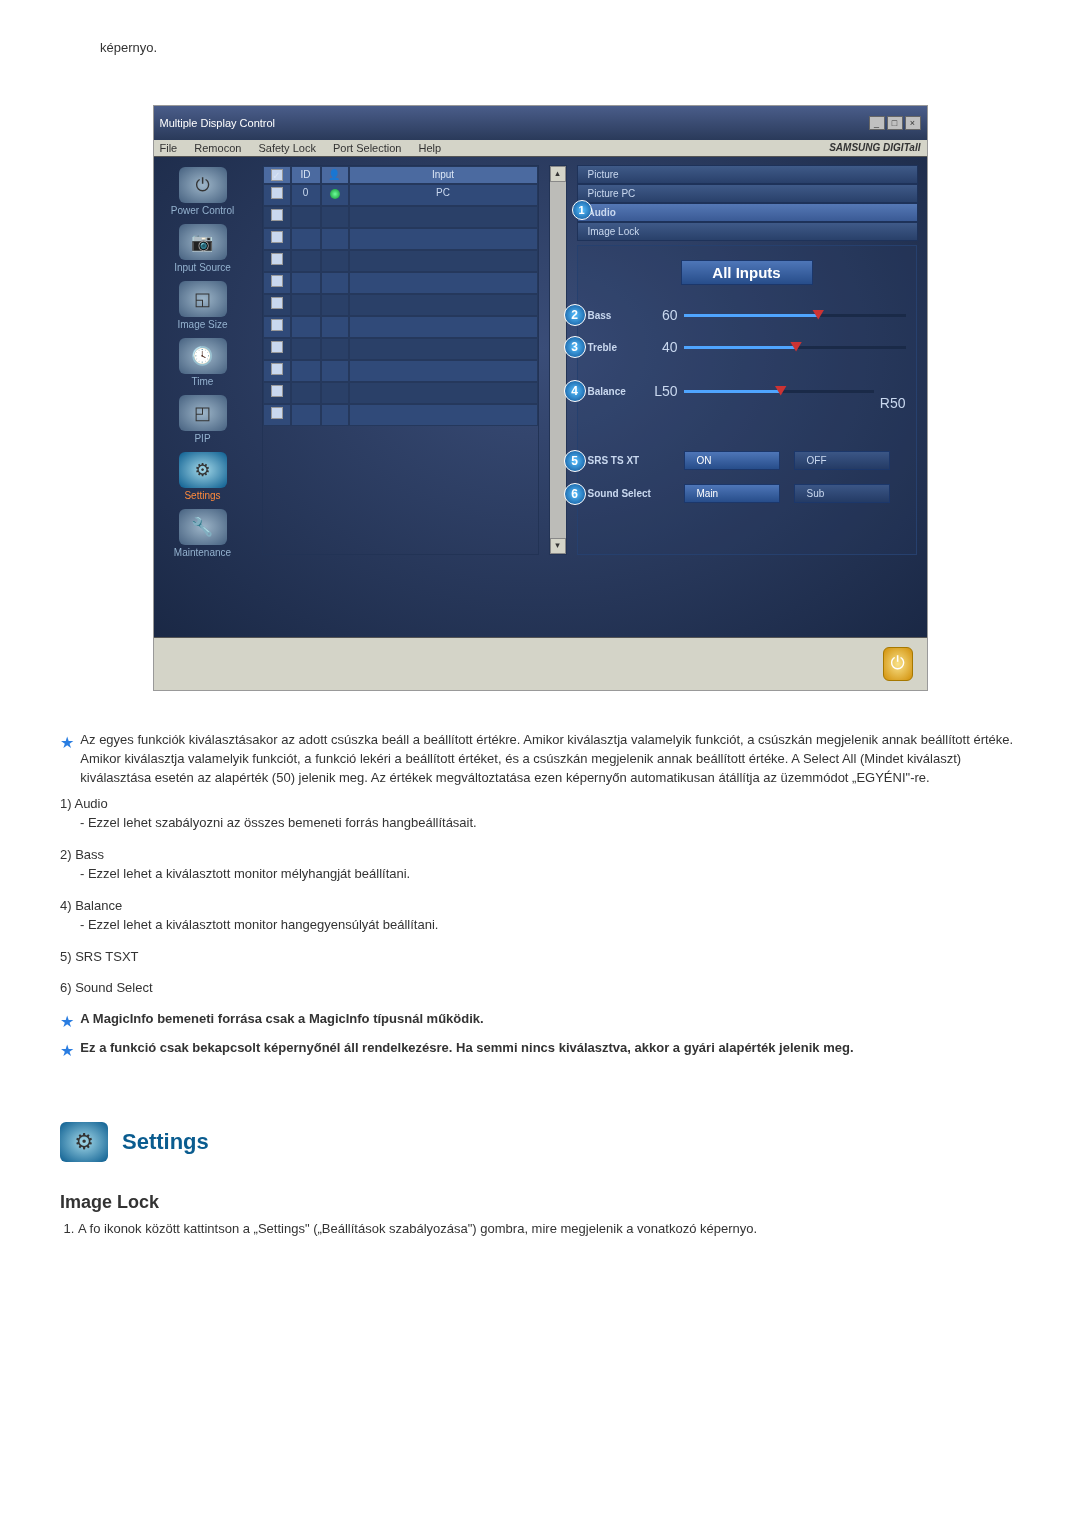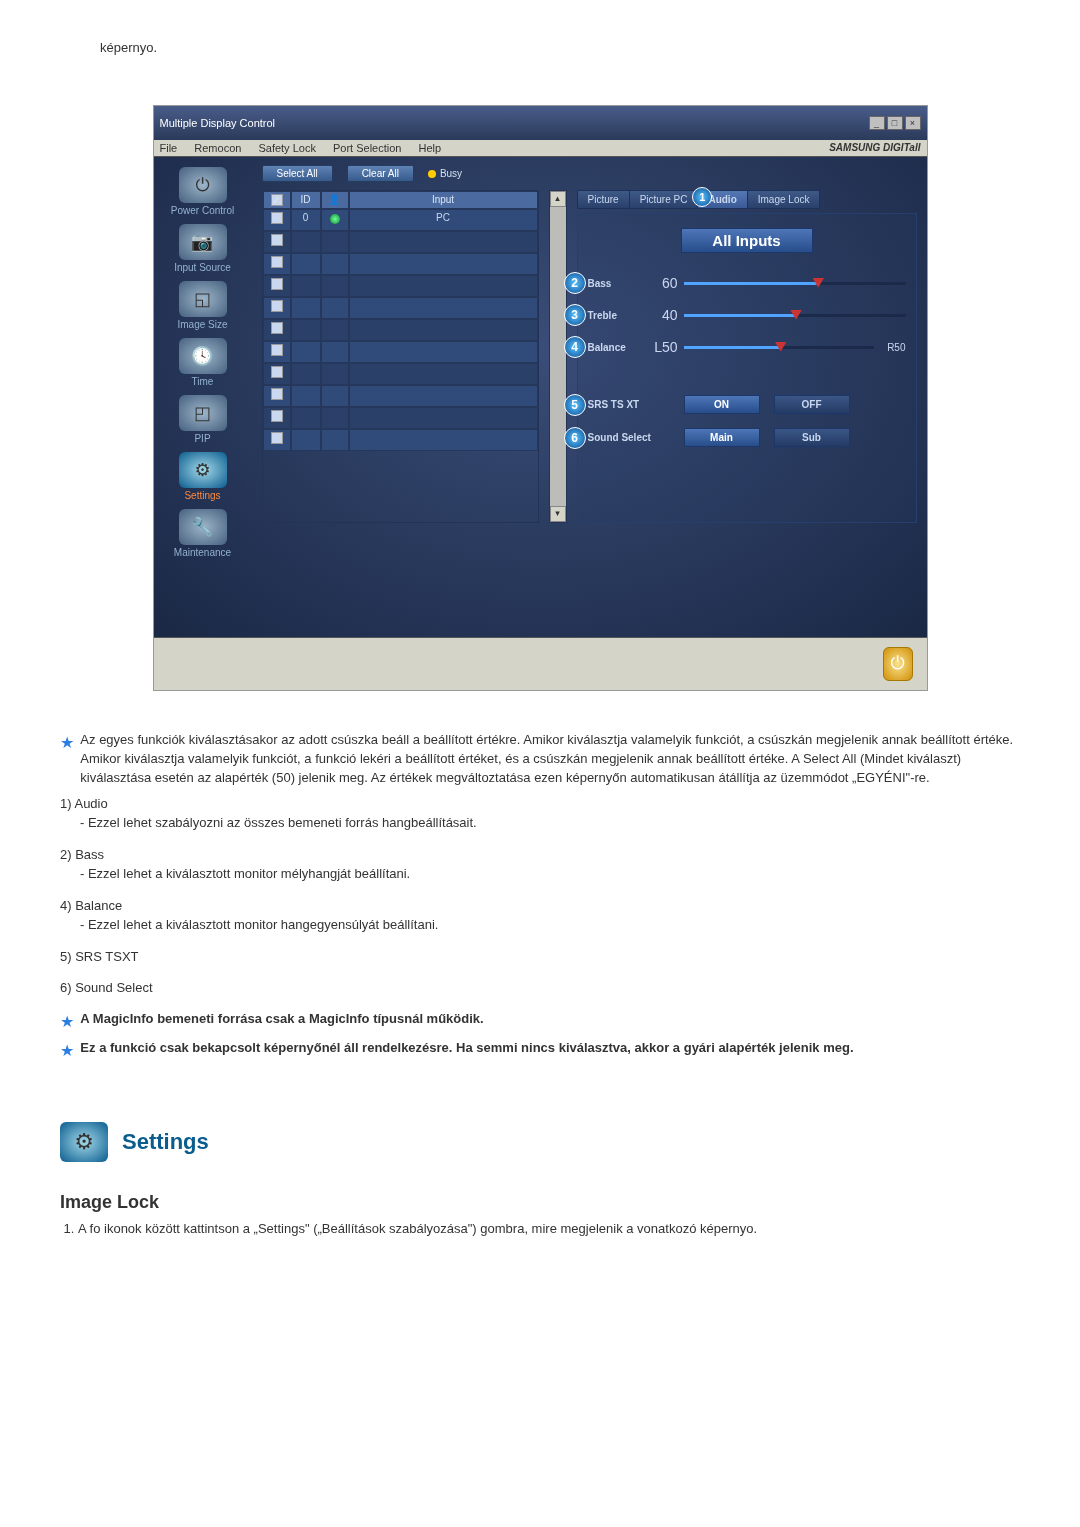--- a/index.html
+++ b/index.html
@@ -198,20 +198,21 @@
   .scroll-arrow.bot { position: absolute; bottom: 0; left: 0; right: 0; }
   .right-panel {
     flex: 1;
     min-width: 340px;
   }
   .tabs {
     display: flex;
     margin-bottom: 4px;
     font-size: 10px;
     color: #c9d8ef;
+    flex-direction: column;
   }
   .tab {
     padding: 3px 10px;
     background: linear-gradient(#3f5a88,#29406a);
     border: 1px solid #1e3259;
     margin-right: -1px;
     position: relative;
   }
   .tab.active {
     background: linear-gradient(#5578b5,#3a5a95);
@@ -297,43 +298,43 @@
     position: absolute;
     top: -4px;
     width: 12px;
     height: 10px;
     background: #c33;
     clip-path: polygon(0 0, 100% 0, 50% 100%);
   }
   .slider-r-label {
     width: 28px;
     color: #c9d8ef;
-    font-size: 10px;
+    font-size: 14px;
     text-align: right;
     padding-left: 4px;
+    margin-top: 24px;
   }
   .toggle-row {
     display: flex;
     align-items: center;
     margin-top: 40px;
     margin-bottom: 14px;
     position: relative;
   }
   .toggle-label {
     width: 96px;
     color: #c9d8ef;
     font-size: 10px;
     font-weight: bold;
   }
   .toggle-btn {
     width: 70px;
-    text-align: center;
-    padding: 3px 2px;
-    font-size: 10px;
-    font-weight: bold;
+    padding: 3px 12px;
+    font-size: 10px;
+    font-weight: normal;
     border: 1px solid #1c376a;
     margin-right: 14px;
     color: #c9d8ef;
     background: linear-gradient(#3b5686,#243b65);
   }
   .toggle-btn.on {
     background: linear-gradient(#4e76b8,#274d8a);
     color: #fff;
   }
   .footer-strip {
@@ -471,28 +472,20 @@
         <div class="side-item">
           <div class="side-icon settings-active">⚙</div>
           <div class="side-label active">Settings</div>
         </div>
         <div class="side-item">
           <div class="side-icon">🔧</div>
           <div class="side-label">Maintenance</div>
         </div>
       </div>
       <div class="main-panel">
-        <div class="top-buttons">
-          <div class="btn-small">Select All</div>
-          <div class="btn-small">Clear All</div>
-          <div class="busy">
-            <span class="busy-dot"></span>
-            <span>Busy</span>
-          </div>
-        </div>
         <div class="content-row">
           <div class="grid-table">
             <div class="grid-header">
               <div class="col-check"><span class="chk">✓</span></div>
               <div class="col-id">ID</div>
               <div class="col-status">👤</div>
               <div class="col-input">Input</div>
             </div>
             <div class="grid-row">
               <div class="col-check"><span class="chk">✓</span></div>

